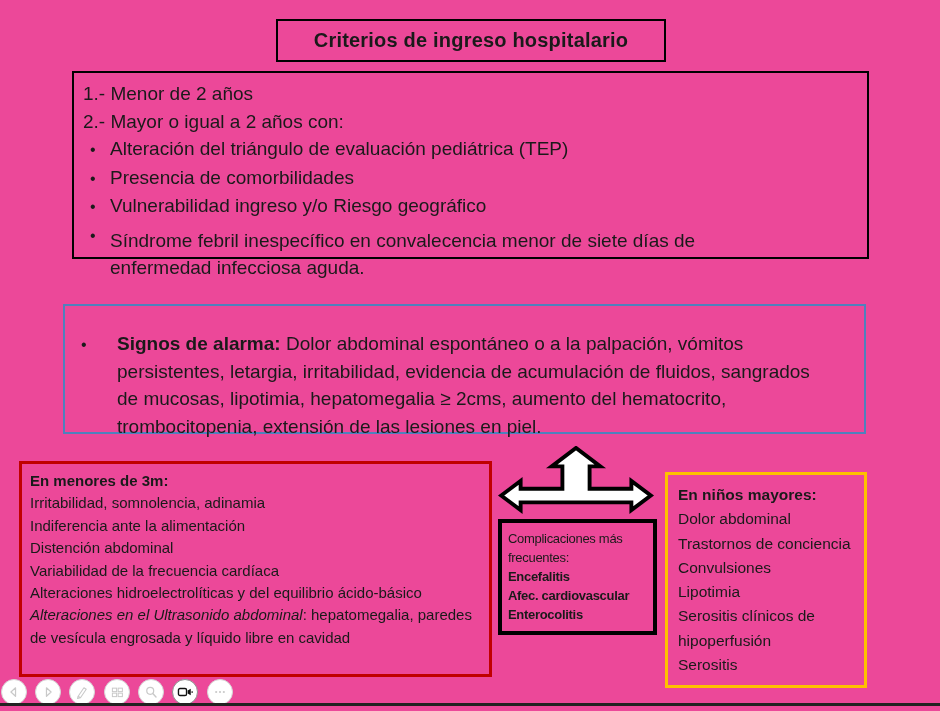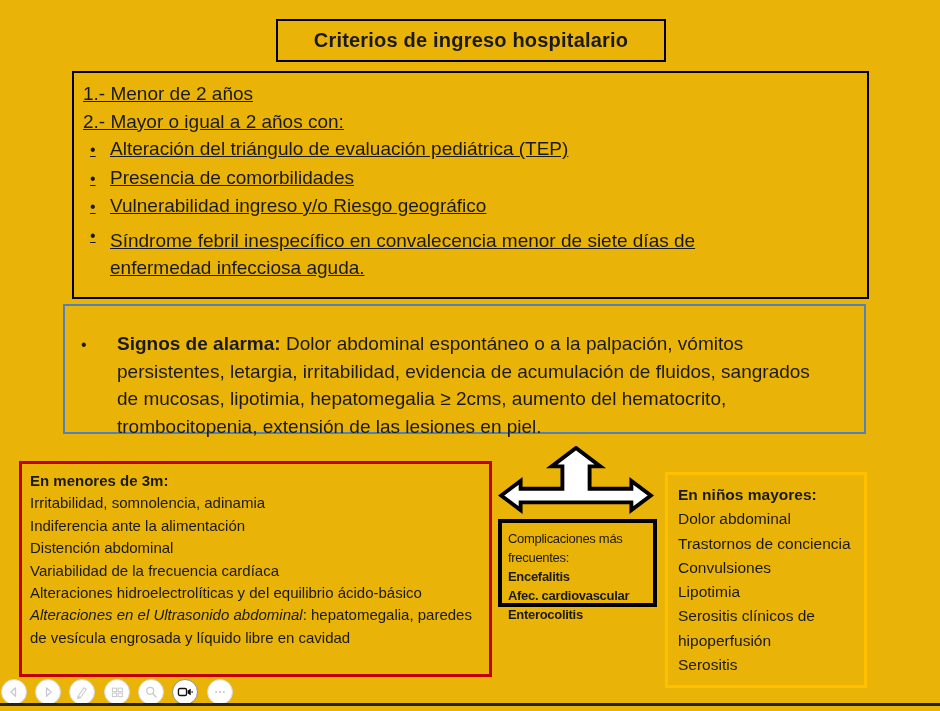--- a/index.html
+++ b/index.html
@@ -1,26 +1,26 @@
 <!DOCTYPE html>
 <html><head>
 <meta charset="utf-8">
 <style>
   * { margin:0; padding:0; box-sizing:border-box; }
   body { background:#ffffff; font-family:"Liberation Sans", sans-serif; color:#1a1a1a; }
-  .stage { position:relative; width:940px; height:711px; background:#eab308; overflow:hidden; }
+  .stage { position:relative; width:940px; height:711px; background:#ec4899; overflow:hidden; }
 
   
   .title-box { position:absolute; left:276px; top:19px; width:390px; height:43px;
     border:2.5px solid #000; display:flex; align-items:center; justify-content:center; }
   .title-box span { font-size:20px; font-weight:bold; letter-spacing:0.2px; }
 
   
-  .admission-box { position:absolute; left:72px; top:71px; width:797px; height:228px;
-    border:2.5px solid #000; padding:7px 10px 0 9px; font-size:19px; line-height:27.5px;text-decoration:underline; }
+  .admission-box { position:absolute; left:72px; top:71px; width:797px; height:188px;
+    border:2.5px solid #000; padding:7px 10px 0 9px; font-size:19px; line-height:27.5px; }
   .abullet { display:flex; }
   .abullet .dot { width:27px; padding-left:7px; }
   .abullet .dot::before { content:"•"; font-size:16px; }
   .abullet .btxt { flex:0 1 auto; }
   .abullet .btxt.narrow { max-width:655px;margin-top:6px; }
 
   
   .alarm-box { position:absolute; left:63px; top:304px; width:803px; height:130px;
     border:2.5px solid #4f81bd; padding:9px 0 0 0; font-size:19px; line-height:27.5px; }
   .alarm-line { display:flex;margin-top:15px; }
@@ -32,21 +32,21 @@
   
   .infants-box { position:absolute; left:19px; top:461px; width:473px; height:216px;
     border:3px solid #c00000; padding:6px 6px 0 8px; font-size:15px; line-height:22.4px; }
   .infants-box .hd { font-weight:bold; }
   .infants-box .us-line .lbl { font-style:italic; }
 
   
   .arrow-wrap { position:absolute; left:497px; top:446px; width:158px; height:68px; }
 
   
-  .complications-box { position:absolute; left:498px; top:519px; width:159px; height:88px;
+  .complications-box { position:absolute; left:498px; top:519px; width:159px; height:116px;
     border:4px solid #000; padding:6px 4px 0 6px; font-size:13px; line-height:19px; letter-spacing:-0.3px; }
   .complications-box .item { font-weight:bold; white-space:nowrap; }
 
   
   .older-box { position:absolute; left:665px; top:472px; width:202px; height:216px;
     border:3.5px solid #ffc000; padding:8px 4px 0 10px; font-size:15.5px; line-height:24.3px; }
   .older-box .hd { font-weight:bold; }
 
   
   .bottom-line { position:absolute; left:0; top:703px; width:940px; height:3px; background:#222222; }

